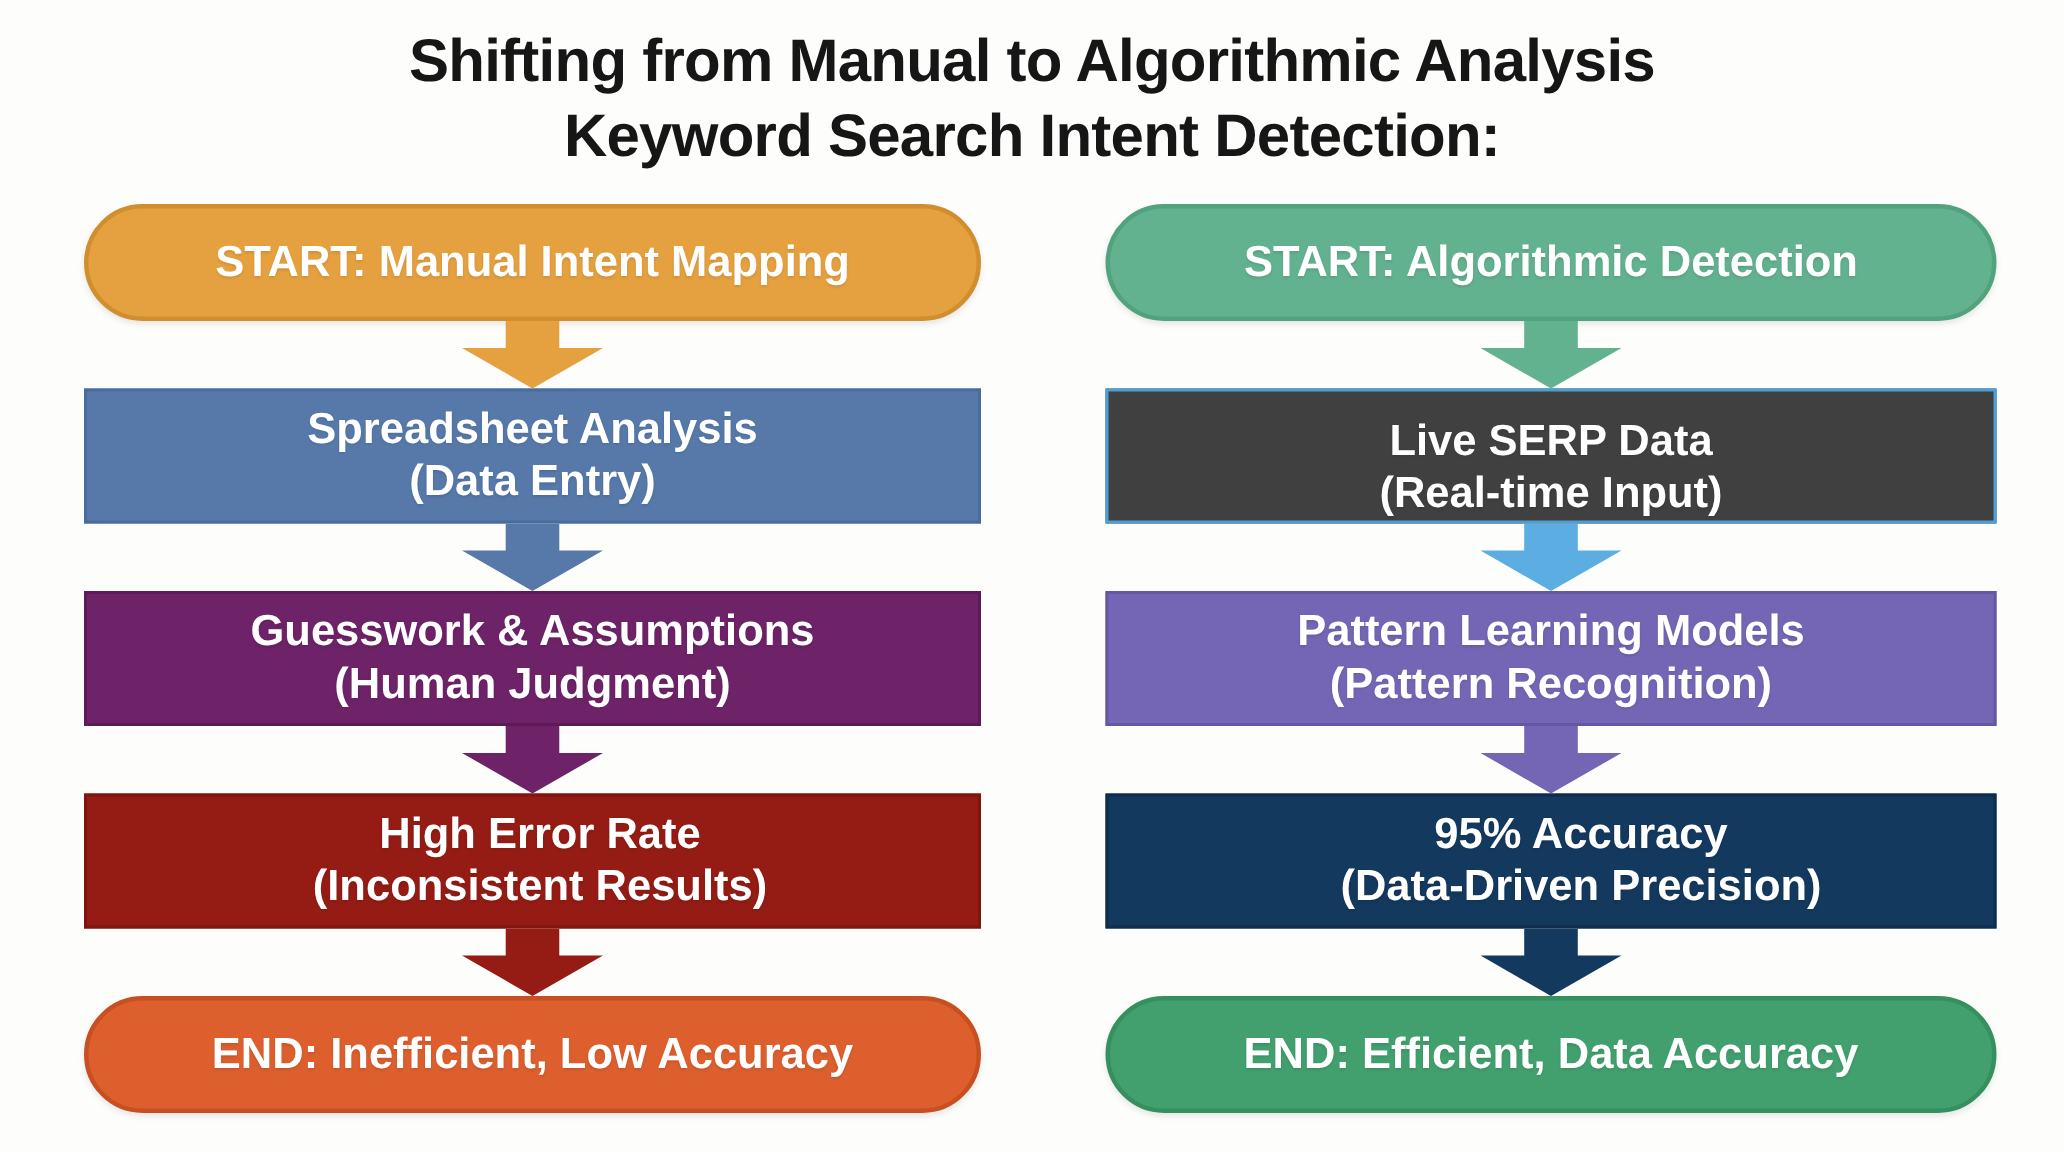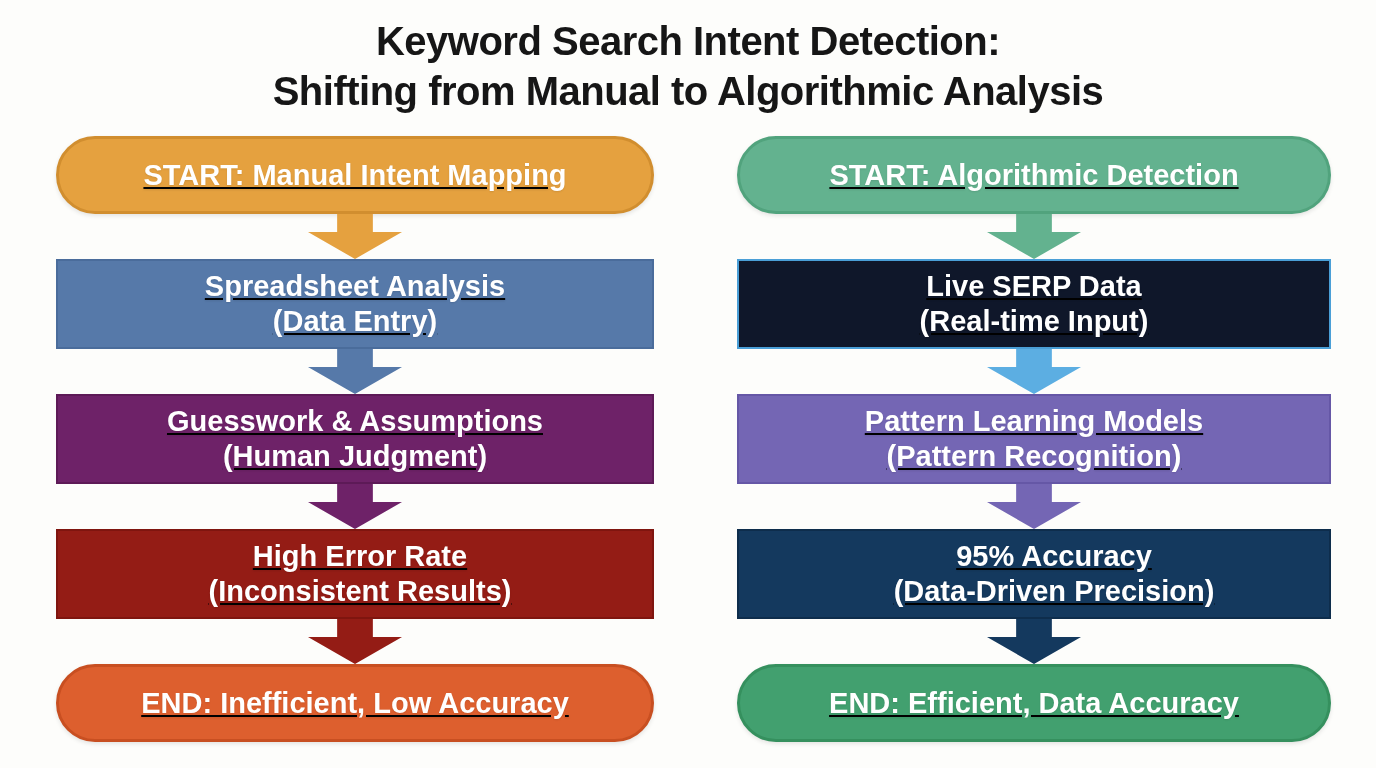--- a/index.html
+++ b/index.html
@@ -9,21 +9,20 @@
     font-family:"Liberation Sans", sans-serif;
   }
   .title {
     position:absolute; top:16px; left:0; width:100%;
     text-align:center; font-size:40px; font-weight:800;
     line-height:50px; color:#161616; letter-spacing:-0.5px;
   }
   .col {
     position:absolute; top:136px; display:flex; flex-direction:column;
     align-items:center;
-    text-decoration:underline;
   }
   .col-left  { left:56px;  width:598px; }
   .col-right { left:737px; width:594px; }
   .node {
     width:100%; box-sizing:border-box; display:flex; flex-direction:column;
     justify-content:center; align-items:center; color:#FFFFFF;
     font-weight:700; text-align:center; border-style:solid; border-color:transparent;
     text-shadow:0 1px 2px rgba(0,0,0,0.10);
   }
   .pill { height:78px; border-radius:39px; border-width:3px; box-shadow:0 2px 4px rgba(0,0,0,0.10); }
@@ -33,22 +32,22 @@
     width:94px; height:45px; flex:0 0 45px;
     clip-path:polygon(31% 0, 69% 0, 69% 40%, 100% 40%, 50% 100%, 0 40%, 31% 40%);
   }
 </style>
 </head>
 <body>
 
 <div class="page">
 
   <div class="title">
+    <div>Shifting from Manual to Algorithmic Analysis</div>
     <div>Keyword Search Intent Detection:</div>
-    <div>Shifting from Manual to Algorithmic Analysis</div>
   </div>
 
   <div class="col col-left">
     <div class="node pill" style="background-color: rgb(229, 161, 63); border-color: rgb(209, 142, 47);">
       <div class="line1">START: Manual Intent Mapping</div>
     </div>
     <div class="arrow" style="background-color: rgb(229, 161, 63);"></div>
 
     <div class="node rect" style="background-color: rgb(86, 121, 169); border-color: rgb(74, 108, 155);">
       <div class="line1">Spreadsheet Analysis</div>
@@ -72,21 +71,21 @@
       <div class="line1">END: Inefficient, Low Accuracy</div>
     </div>
   </div>
 
   <div class="col col-right">
     <div class="node pill" style="background-color: rgb(99, 178, 143); border-color: rgb(81, 163, 125);">
       <div class="line1">START: Algorithmic Detection</div>
     </div>
     <div class="arrow" style="background-color: rgb(99, 178, 143);"></div>
 
-    <div class="node rect" style="background-color: #0f172a; border-color: rgb(74, 159, 215);">
+    <div class="node rect" style="background-color: #404040; border-color: rgb(74, 159, 215); justify-content: flex-end;">
       <div class="line1">Live SERP Data</div>
       <div class="line2">(Real-time Input)</div>
     </div>
     <div class="arrow" style="background-color: rgb(92, 174, 226);"></div>
 
     <div class="node rect" style="background-color: rgb(116, 102, 180); border-color: rgb(101, 87, 166);">
       <div class="line1">Pattern Learning Models</div>
       <div class="line2">(Pattern Recognition)</div>
     </div>
     <div class="arrow" style="background-color: rgb(116, 102, 180);"></div>

